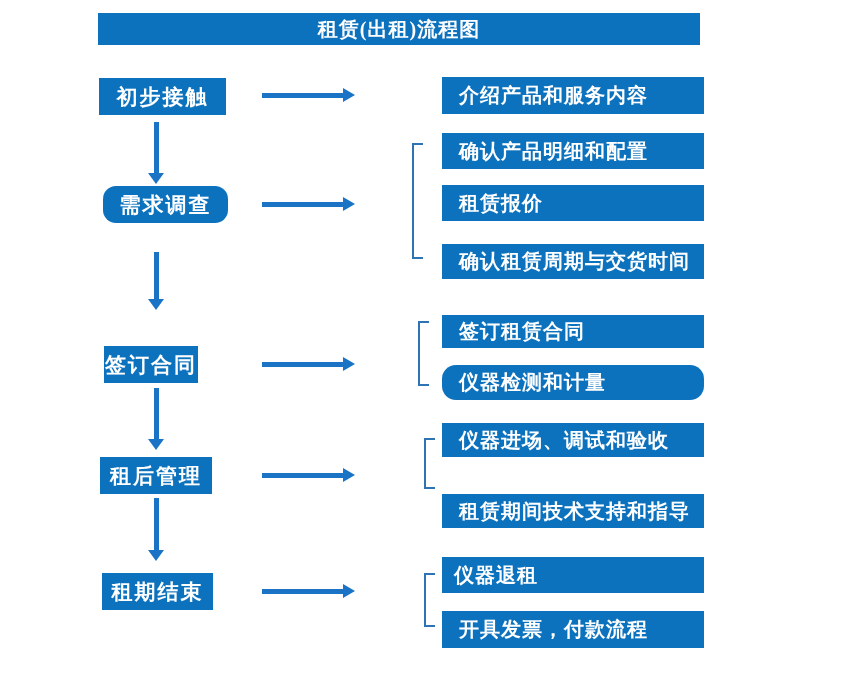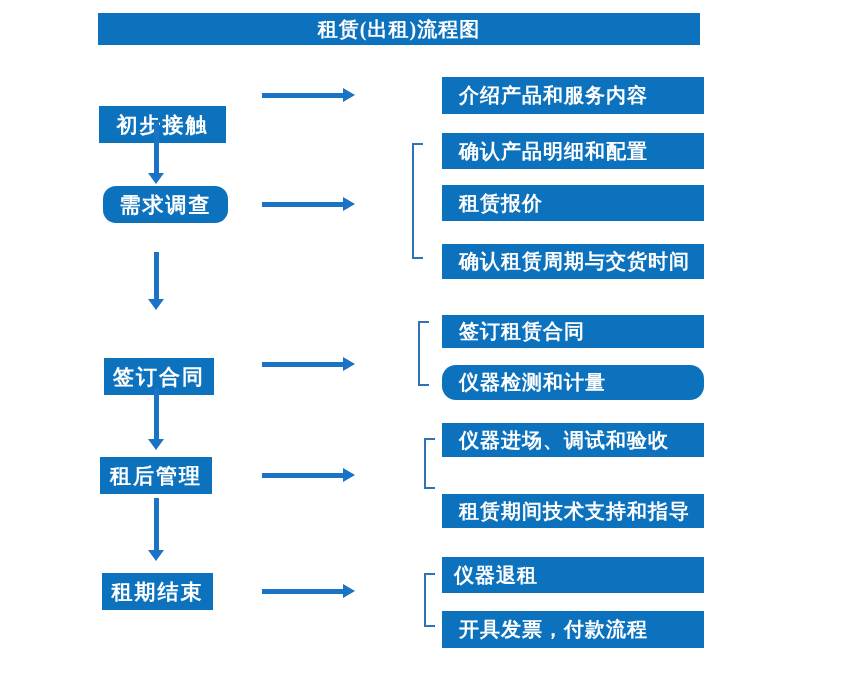--- a/index.html
+++ b/index.html
@@ -35,23 +35,23 @@
   .bracket { position:absolute; width:11px; box-sizing:border-box;
              border:2px solid var(--bracket); border-right:none; background:transparent; }
 </style>
 </head>
 <body>
 
 <div class="canvas">
 
   <div class="title-bar">租赁(出租)流程图</div>
 
-  <div class="lbox" style="left:99px;  top:78px;  width:127px;margin-top:28px;">初步接触</div>
+  <div class="lbox" style="left:99px;  top:78px;  width:127px;">初步接触</div>
   <div class="lbox" style="left:103px; top:186px; width:125px;border-radius:13px;">需求调查</div>
-  <div class="lbox" style="left:104px; top:346px; width:110px;margin-top:12px;">签订合同</div>
+  <div class="lbox" style="left:104px; top:346px; width:94px;">签订合同</div>
   <div class="lbox" style="left:100px; top:457px; width:112px;">租后管理</div>
   <div class="lbox" style="left:102px; top:573px; width:111px;">租期结束</div>
 
   <div class="varrow" style="top:122px; height:62px;">
     <div class="shaft"></div>
     <div class="head"></div>
   </div>
   <div class="varrow" style="top:252px; height:58px;">
     <div class="shaft"></div>
     <div class="head"></div>

